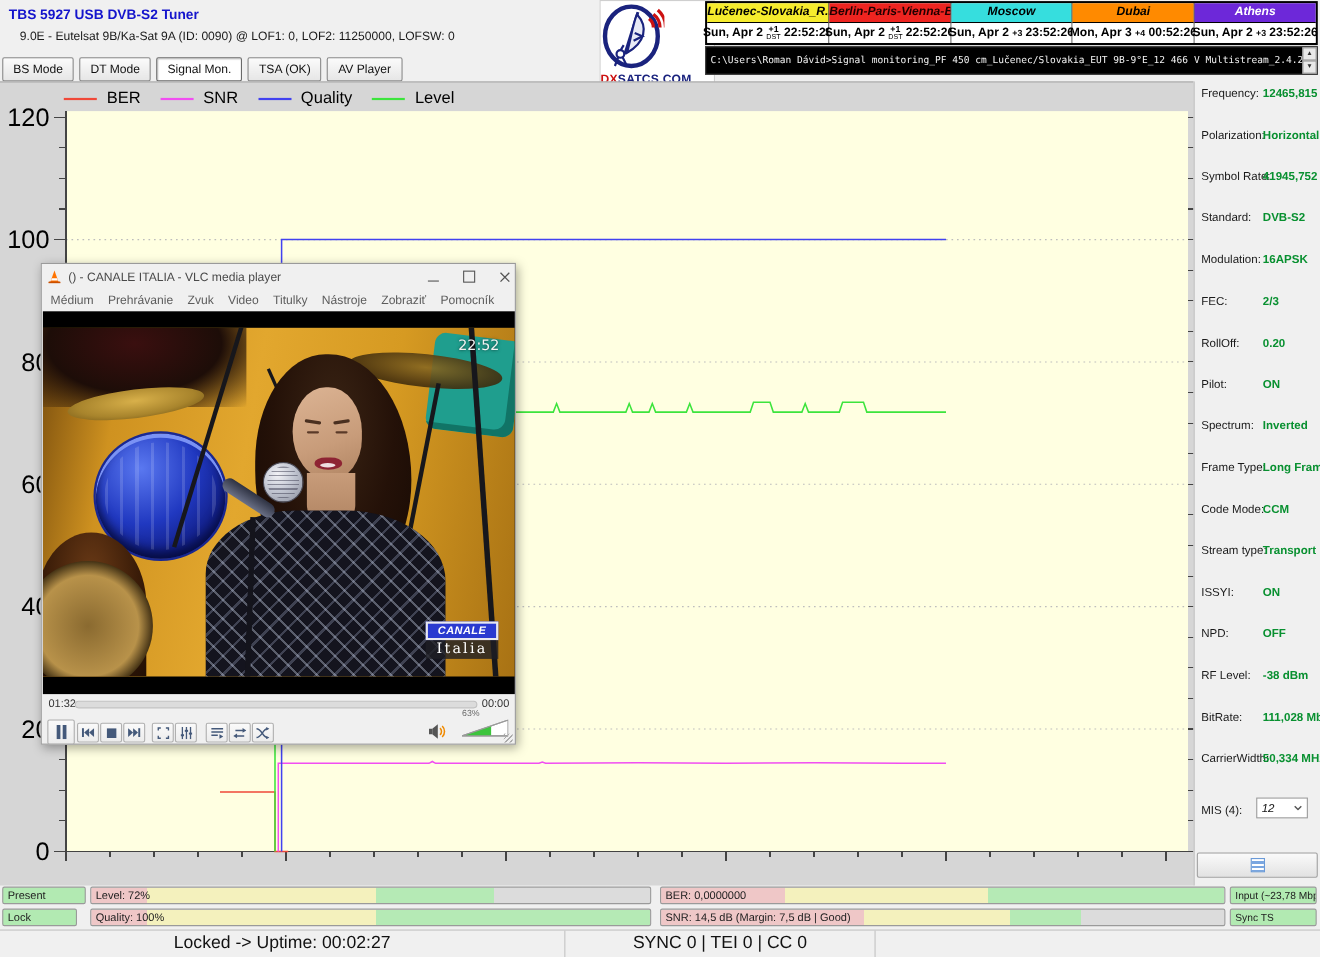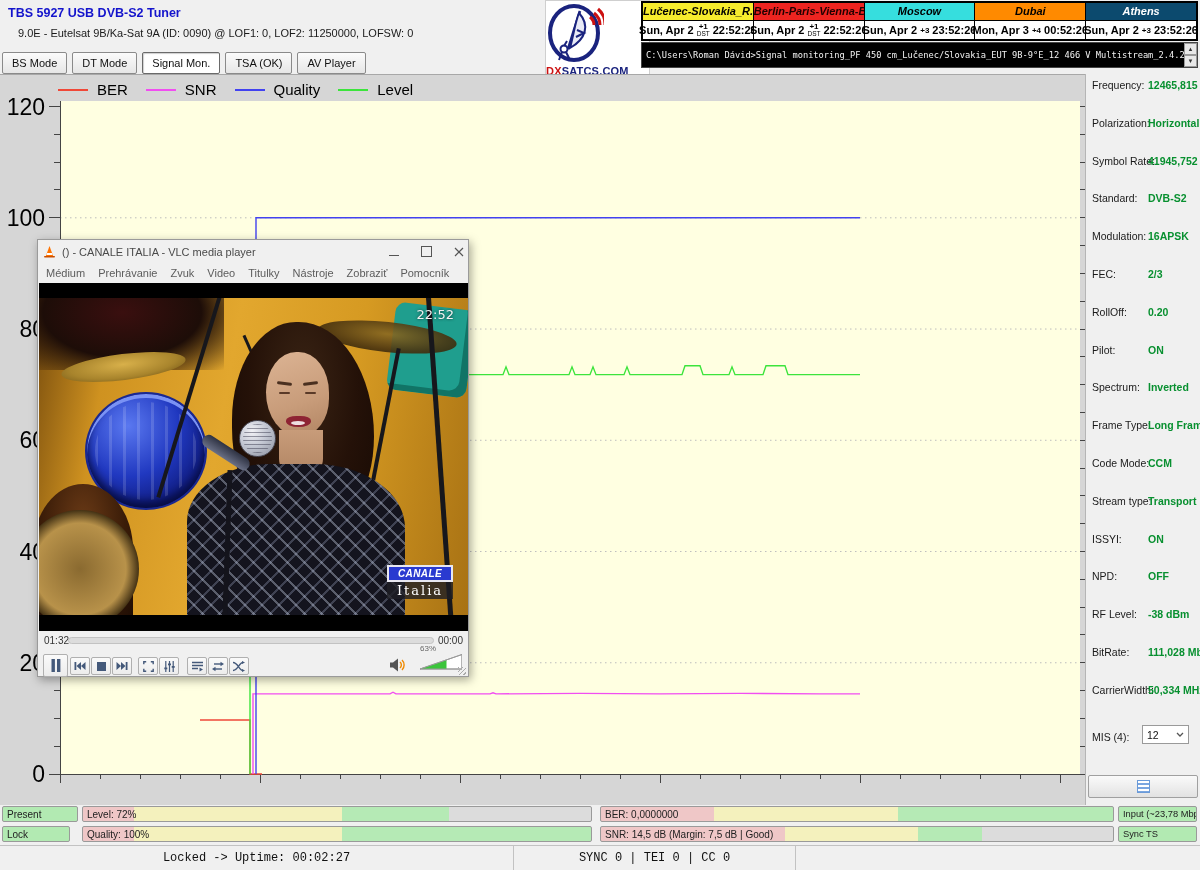--- a/index.html
+++ b/index.html
@@ -54,21 +54,21 @@
 
   
   #sidebar{position:absolute;left:1085px;top:74px;width:115px;height:731px;background:#f0f0f0;
            border-left:1px solid #b5b5b5;box-sizing:border-box;}
   .side-row{position:absolute;left:6px;width:106px;height:16px;white-space:nowrap;}
   .side-label{position:absolute;left:0;top:0;font-size:10.5px;color:#1a1a1a;}
   .side-value{position:absolute;left:56px;top:0;font-size:10.5px;font-weight:bold;color:#089030;}
   #mis-label{position:absolute;left:6px;top:657px;font-size:10.5px;color:#1a1a1a;}
   #mis-select{position:absolute;left:56px;top:651px;width:47px;height:19px;background:#fff;
               border:1px solid #9a9a9a;box-sizing:border-box;font-size:10.5px;color:#111;
-              display:flex;align-items:center;justify-content:space-between;padding:0 4px;}
+              display:flex;align-items:center;justify-content:space-between;padding:0 4px;font-style:italic;}
   #side-button{position:absolute;left:2px;top:701px;width:110px;height:23px;
                background:linear-gradient(#fafafa,#e2e2e2);border:1px solid #a0a0a0;border-radius:2px;
                display:flex;align-items:center;justify-content:center;box-sizing:border-box;}
   #side-button-icon{width:13px;height:13px;border:1px solid #6a9ad8;background:
        repeating-linear-gradient(#ffffff 0 2px,#7aa6e0 2px 4px);box-sizing:border-box;}
 
   
   .bar{position:absolute;height:16px;border:1px solid #9a9a9a;border-radius:2px;box-sizing:border-box;
        overflow:hidden;}
   .bar .meter-label{position:absolute;left:4px;top:0;font-size:10px;line-height:15px;color:#222;
@@ -76,22 +76,22 @@
   .indicator{background:#b2eab2;}
   #bar-present{left:2px;top:806px;width:76px;} #bar-lock{left:2px;top:826px;width:68px;}
   #bar-level{left:82px;top:806px;width:510px;} #bar-quality{left:82px;top:826px;width:510px;}
   #bar-ber{left:600px;top:806px;width:514px;} #bar-snr{left:600px;top:826px;width:514px;}
   #bar-input{left:1118px;top:806px;width:79px;} #bar-sync{left:1118px;top:826px;width:79px;}
   #bar-input .meter-label,#bar-sync .meter-label{font-size:9.3px;}
 
   
   #status-strip{position:absolute;left:0;top:845px;width:1200px;height:25px;background:#f0f0f0;
                 border-top:1px solid #c2c2c2;box-sizing:border-box;display:flex;}
-  .strip-cell{display:flex;align-items:center;justify-content:center;font-size:12px;color:#111;
-              border-right:1px solid #c2c2c2;box-sizing:border-box;font-family:Liberation Mono, monospace;}
+  .strip-cell{display:flex;align-items:center;justify-content:center;font-size:16px;color:#111;
+              border-right:1px solid #c2c2c2;box-sizing:border-box;}
   #strip-left{width:514px;} #strip-mid{width:282px;} #strip-right{flex:1;border-right:none;}
 
   
   #vlc{position:absolute;left:37px;top:239px;width:432px;height:438px;background:#f0f0f0;
        border:1px solid #9a9a9a;box-sizing:border-box;z-index:20;box-shadow:2px 3px 9px rgba(0,0,0,.35);}
   #vlc-titlebar{position:absolute;left:0;top:0;width:100%;height:23px;display:flex;align-items:center;}
   #vlc-title{font-size:11px;color:#4a4a4a;margin-left:6px;white-space:nowrap;}
   #vlc-cone{margin-left:5px;}
   #vlc-controls{position:absolute;right:4px;top:0;height:23px;display:flex;align-items:center;gap:22px;}
   #vlc-min{width:10px;height:7px;border-bottom:1px solid #555;}
@@ -246,21 +246,21 @@
         <div class="clock-city" style="background: rgb(255, 138, 0); color: rgb(0, 0, 0);">Dubai</div>
         <div class="clock-time">
           <span>Mon, Apr 3</span>
           <span class="clock-tz">
             <span class="off">+4</span>
           </span>
           <span>00:52:26</span>
         </div>
       </div>
       <div class="clock-col">
-        <div class="clock-city" style="background: #0c4a6e; color: rgb(255, 255, 255);">Athens</div>
+        <div class="clock-city" style="background: #6d28d9; color: rgb(255, 255, 255);">Athens</div>
         <div class="clock-time">
           <span>Sun, Apr 2</span>
           <span class="clock-tz">
             <span class="off">+3</span>
           </span>
           <span>23:52:26</span>
         </div>
       </div>
     </div>
 

